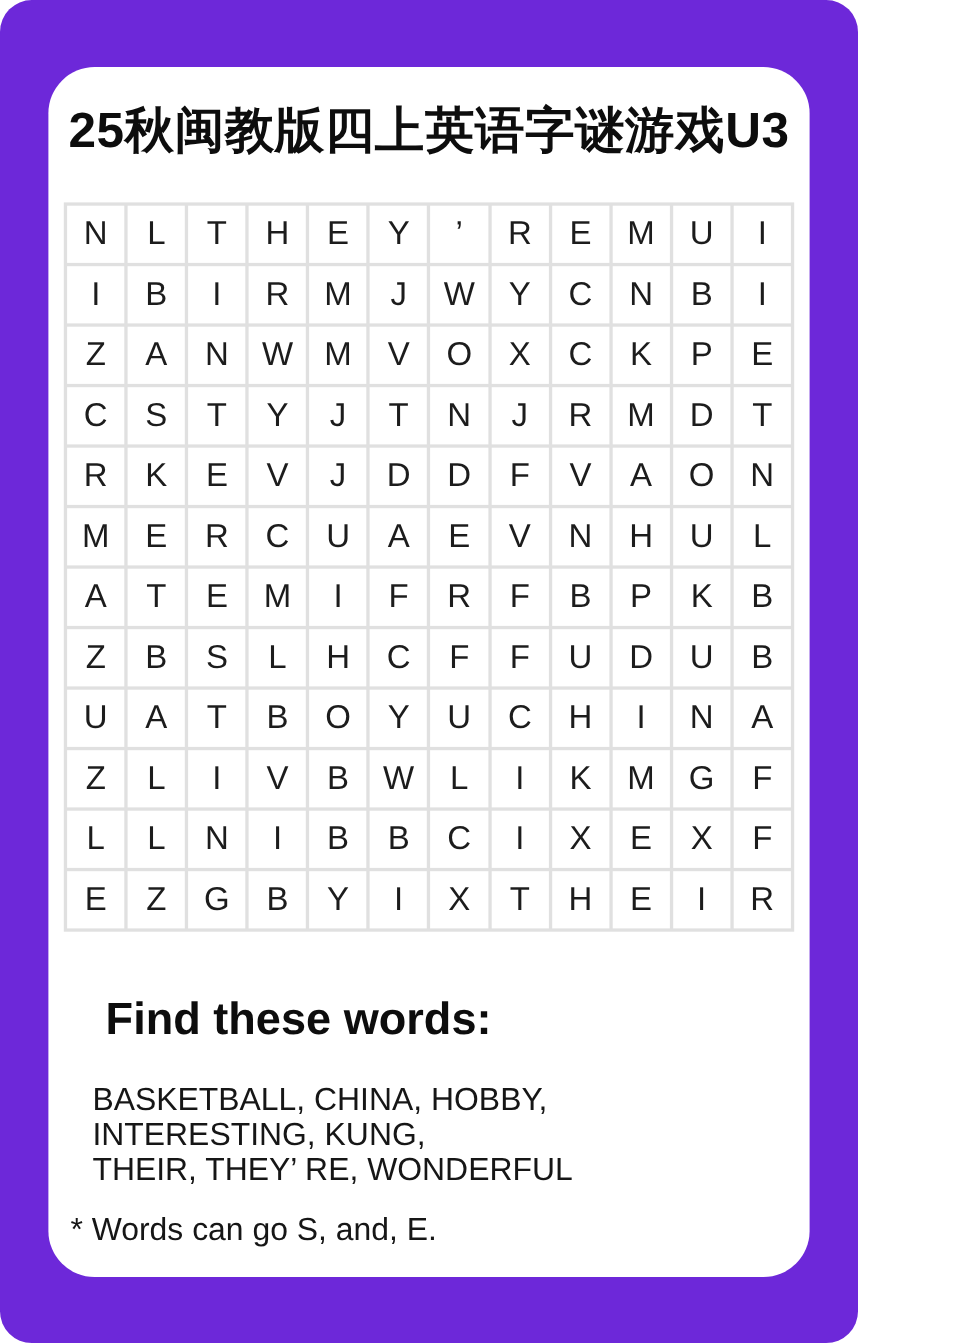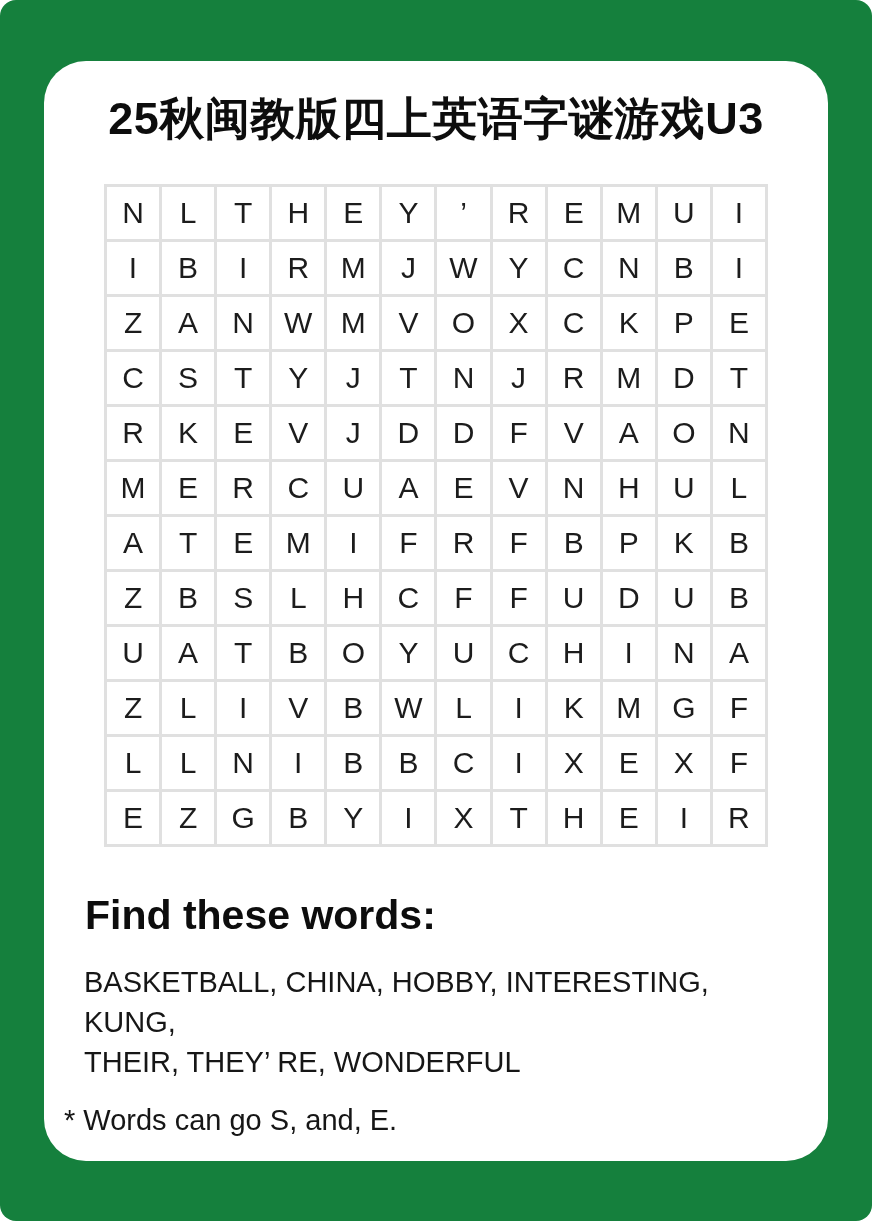--- a/index.html
+++ b/index.html
@@ -7,24 +7,24 @@
     padding: 0;
     width: 872px;
     height: 1221px;
     background: #ffffff;
     font-family: "Liberation Sans", "DejaVu Sans", sans-serif;
     overflow: hidden;
   }
   .frame {
     position: absolute;
     left: 0; top: 0;
-    width: 872px;
+    width: 780px;
     height: 1221px;
-    background: #15803d;
-    border-radius: 16px;
+    background: #6d28d9;
+    border-radius: 29px;
     box-sizing: border-box;
   }
   .card {
     position: absolute;
     left: 44px;
     right: 44px;
     top: 61px;
     bottom: 60px;
     background: #ffffff;
     border-radius: 42px;
@@ -53,31 +53,31 @@
   .cell {
     background: #ffffff;
     display: flex;
     align-items: center;
     justify-content: center;
     font-size: 30px;
     color: #1c1c1c;
     font-weight: 400;
   }
   .find-heading {
-    margin: 1px;
+    margin: 12px;
     padding: 44px 0 0 40px;
     font-size: 41px;
     font-weight: 700;
     color: #0d0d0d;
   }
   .word-list {
     margin: 0;
     padding: 22px 30px 0 40px;
     font-size: 29px;
-    line-height: 40px;
+    line-height: 32px;
     color: #161616;
   }
   .note {
     margin: 0;
     padding: 22px 0 0 20px;
     font-size: 29px;
     color: #161616;
   }
 </style>
 </head>

